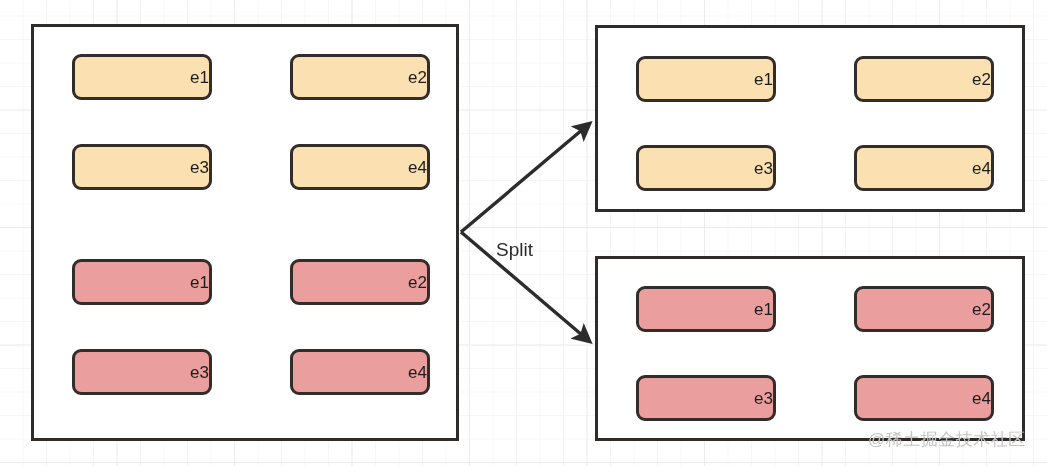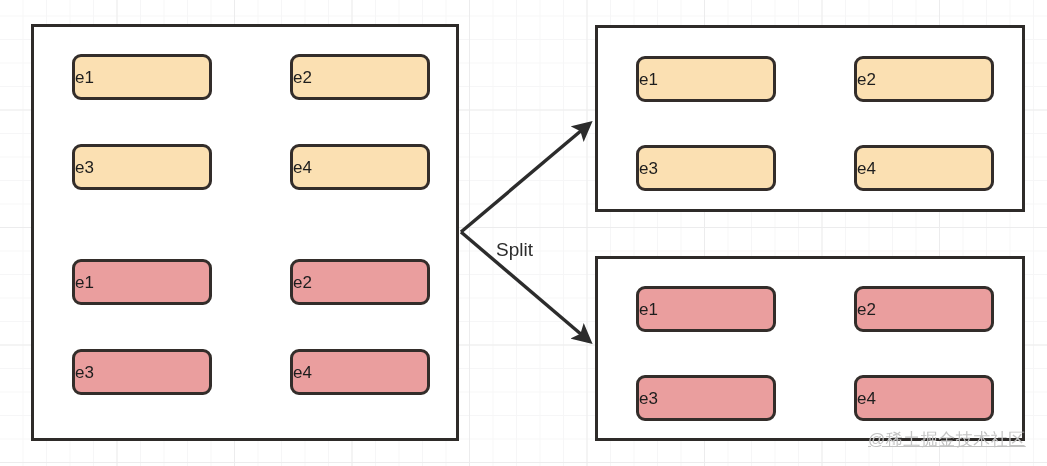--- a/index.html
+++ b/index.html
@@ -45,21 +45,21 @@
 
   .entry-box {
     position: absolute;
     width: 140px;
     height: 46px;
     border: 3px solid #332d2a;
     border-radius: 9px;
     box-sizing: border-box;
     display: flex;
     align-items: center;
-    justify-content: flex-start;
+    justify-content: flex-end;
     font-size: 17px;
     color: #1d1d1d;
     line-height: 1;
   }
   .entry-box.yellow { background-color: #fbe0b2; }
   .entry-box.red    { background-color: #ea9e9e; }
 
   #arrows-layer {
     position: absolute;
     left: 0;
@@ -80,21 +80,20 @@
   }
 
   #watermark {
     position: absolute;
     left: 868px;
     top: 428px;
     font-size: 17px;
     color: #c3c3c3;
     white-space: nowrap;
     letter-spacing: 0.5px;
-    text-decoration: underline;
   }
 </style>
 </head>
 <body>
 
 <div id="canvas">
 
   <div class="container-box" id="left-partition">
 
     <div class="entry-box yellow" style="left: 38px; top: 27px;">

